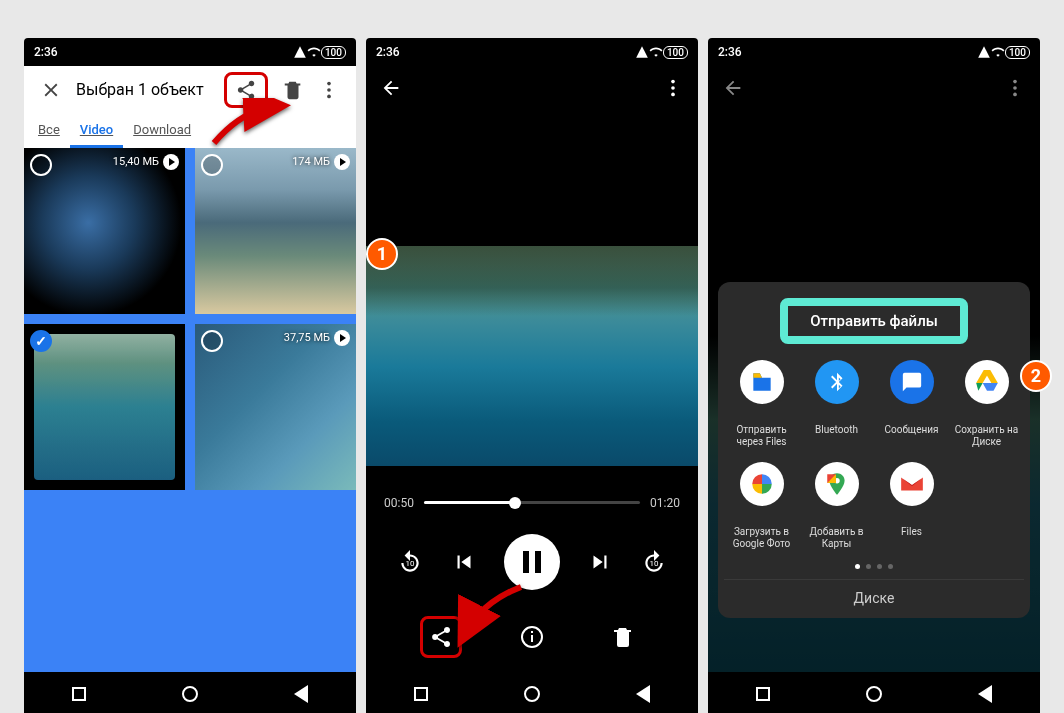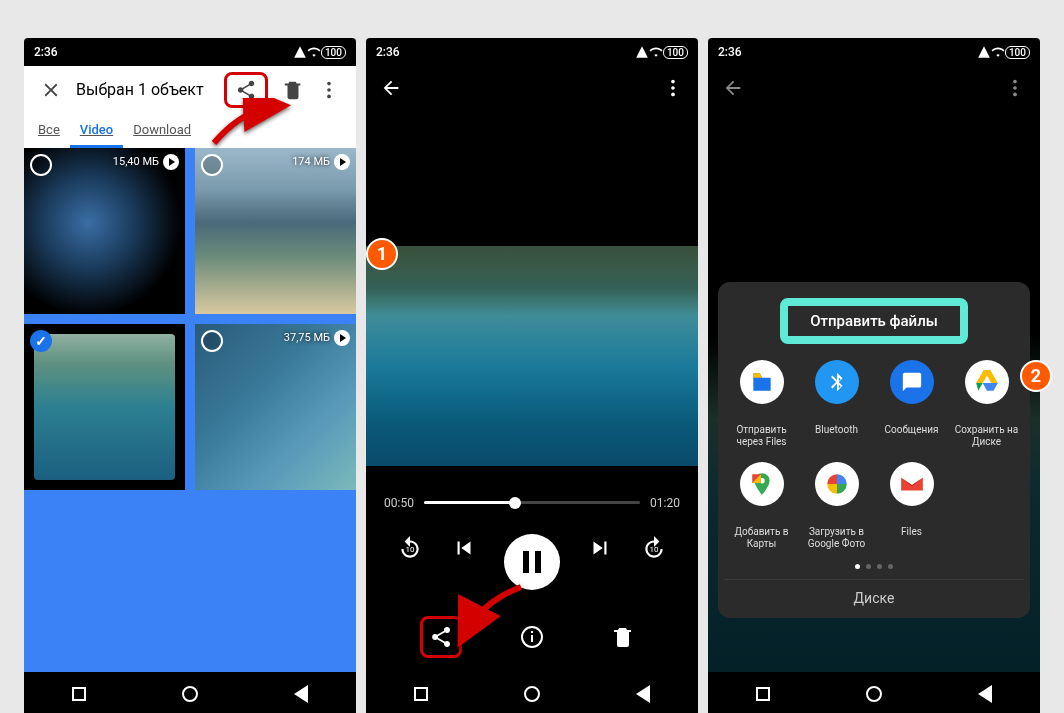--- a/index.html
+++ b/index.html
@@ -118,21 +118,21 @@
   
   .p2-top{height:44px;display:flex;align-items:center;justify-content:space-between;padding:0 14px;}
   .p2-top svg{width:22px;height:22px;fill:#fff;}
   .p2-video{flex:1;display:flex;flex-direction:column;justify-content:center;}
   .p2-frame{height:220px;background:linear-gradient(180deg,#7aa898 0%,#5a9a8a 15%,#3a8a9a 35%,#1a7a9a 55%,#0a5a7a 80%,#0a4a6a 100%);position:relative;}
   .p2-frame::before{content:"";position:absolute;top:0;left:0;right:0;height:70px;background:linear-gradient(180deg,rgba(50,70,50,0.9),rgba(30,60,50,0.6) 60%,transparent);}
   .p2-seek{padding:10px 18px;display:flex;align-items:center;gap:10px;font-size:12px;color:#ccc;margin-top:20px;}
   .seek-track{flex:1;height:3px;background:#444;position:relative;border-radius:2px;}
   .seek-fill{position:absolute;left:0;top:0;bottom:0;width:42%;background:#fff;border-radius:2px;}
   .seek-thumb{position:absolute;left:42%;top:50%;width:12px;height:12px;background:#fff;border-radius:50%;transform:translate(-50%,-50%);}
-  .p2-controls{display:flex;justify-content:center;gap:26px;margin-top:14px;}
+  .p2-controls{display:flex;justify-content:center;align-items:center;gap:26px;margin-top:14px;}
   .ctrl{width:28px;height:28px;display:flex;align-items:center;justify-content:center;color:#fff;position:relative;}
   .ctrl svg{width:26px;height:26px;fill:#fff;}
   .pause-btn{width:56px;height:56px;background:#fff;border-radius:50%;display:flex;align-items:center;justify-content:center;}
   .pause-btn::before,.pause-btn::after{content:"";width:6px;height:22px;background:#000;margin:0 3px;}
   .p2-bottom{display:flex;justify-content:space-around;align-items:center;margin-top:26px;padding:0 30px;}
   .p2-bottom .bb{width:42px;height:42px;display:flex;align-items:center;justify-content:center;}
   .p2-bottom svg{width:24px;height:24px;fill:#fff;}
   .p2-share-hl{border:3px solid #d40000;border-radius:8px;}
   
   .p3-dim{flex:1;position:relative;background:linear-gradient(180deg,#000 0%,#000 40%,#3a6a5a 55%,#1a5a6a 70%,#0a4a5a 100%);}
@@ -435,40 +435,40 @@
                   <path fill="#0f9d58" d="M4 20l4-7H2z"></path>
                   <path fill="#4285f4" d="M22 13H8l4 7h6z"></path>
                   <path fill="#fbbc04" d="M8 13L15 1h-6L2 13z"></path>
                   <path fill="#0f9d58" d="M15 1l7 12h-6L9 1z" opacity="0"></path>
                   <path fill="#fbbc04" d="M9 1h6l7 12h-6z"></path>
                 </svg>
               </div>
           <div class="lbl">Сохранить на Диске</div>
         </div>
         <div class="app">
+          <div class="ico ico-photos">
+                <svg width="26" height="26" viewBox="0 0 24 24">
+                  <path fill="#ea4335" d="M12 12V3a9 9 0 0 0-9 9h9z"></path>
+                  <path fill="#4285f4" d="M12 12h9a9 9 0 0 0-9-9v9z"></path>
+                  <path fill="#34a853" d="M12 12v9a9 9 0 0 0 9-9h-9z"></path>
+                  <path fill="#fbbc04" d="M12 12H3a9 9 0 0 0 9 9v-9z"></path>
+                </svg>
+              </div>
+          <div class="lbl">Загрузить в Google Фото</div>
+        </div>
+        <div class="app">
           <div class="ico ico-maps">
                 <svg width="26" height="26" viewBox="0 0 24 24">
                   <path fill="#34a853" d="M12 2C8 2 5 5 5 9c0 5 7 13 7 13s7-8 7-13c0-4-3-7-7-7z"></path>
                   <circle cx="12" cy="9" r="2.5" fill="#fff"></circle>
                   <rect x="3" y="3" width="8" height="8" fill="#ea4335"></rect>
                   <path fill="#fbbc04" d="M3 11l8-8v8z"></path>
                 </svg>
               </div>
           <div class="lbl">Добавить в Карты</div>
-        </div>
-        <div class="app">
-          <div class="ico ico-photos">
-                <svg width="26" height="26" viewBox="0 0 24 24">
-                  <path fill="#ea4335" d="M12 12V3a9 9 0 0 0-9 9h9z"></path>
-                  <path fill="#4285f4" d="M12 12h9a9 9 0 0 0-9-9v9z"></path>
-                  <path fill="#34a853" d="M12 12v9a9 9 0 0 0 9-9h-9z"></path>
-                  <path fill="#fbbc04" d="M12 12H3a9 9 0 0 0 9 9v-9z"></path>
-                </svg>
-              </div>
-          <div class="lbl">Загрузить в Google Фото</div>
         </div>
         <div class="app">
           <div class="ico ico-gmail">
                 <svg width="26" height="26" viewBox="0 0 24 24">
                   <path fill="#ea4335" d="M22 6l-10 7L2 6v12h20z"></path>
                   <path fill="#fff" d="M2 6h20l-10 7z"></path>
                   <path fill="#ea4335" d="M2 6l10 7 10-7-10 6z" opacity="0"></path>
                   <path fill="#c5221f" d="M2 6l10 7L22 6l-10 8z"></path>
                 </svg>
               </div>

